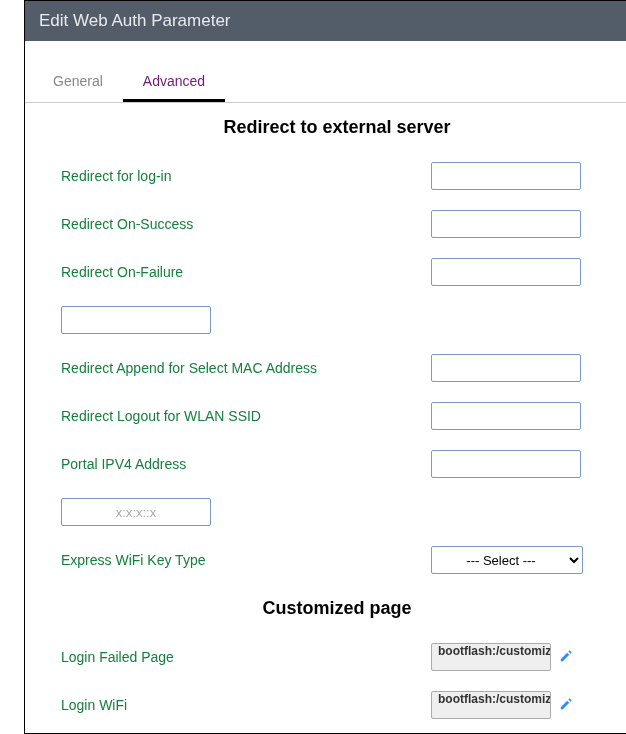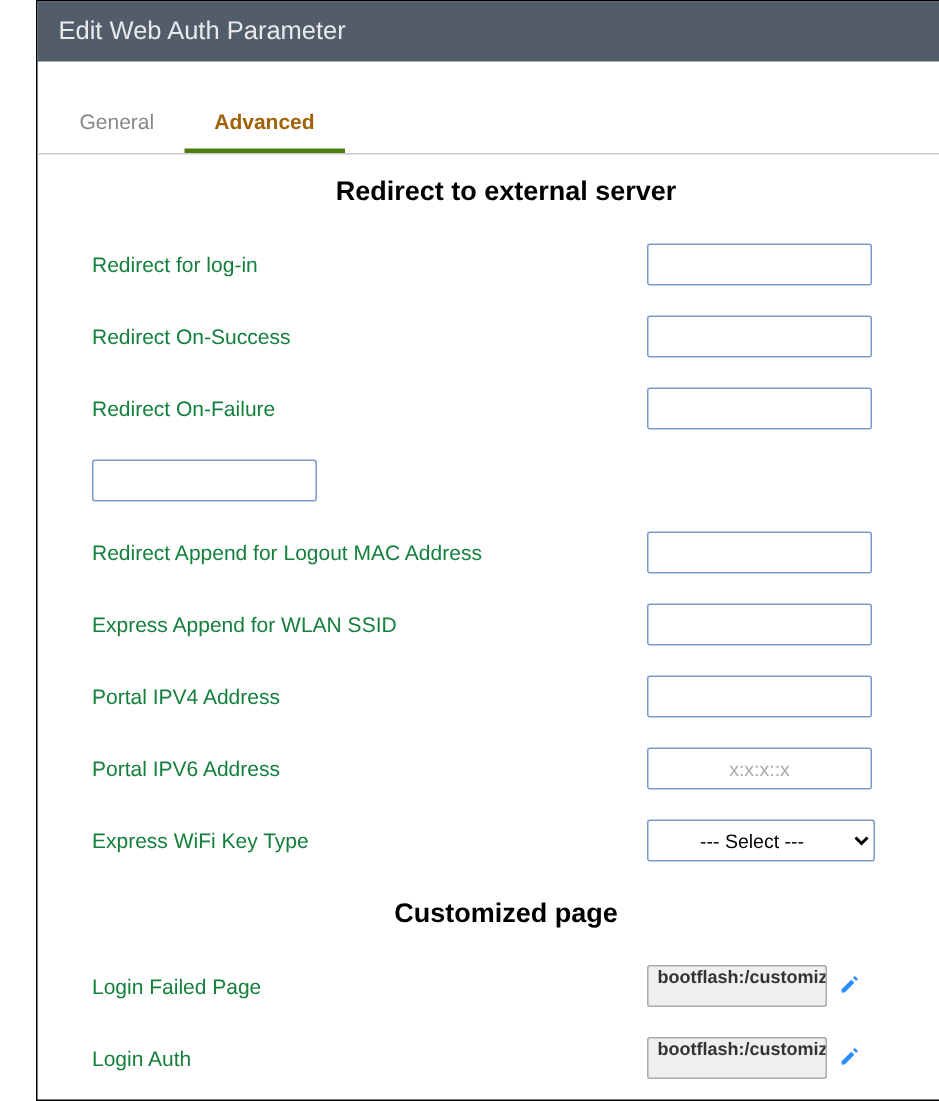--- a/index.html
+++ b/index.html
@@ -1,21 +1,21 @@
 <!DOCTYPE html>
 <html><head>
 <meta charset="utf-8">
 <style>
 * { box-sizing: border-box; margin: 0; padding: 0; }
 body { font-family: Arial, sans-serif; font-size: 14px; color: #333; background: #fff; }
 .window { width: 626px; height: 734px; border: 1px solid #000; background: #fff; display: flex; flex-direction: column; margin-left: 24px; }
 .titlebar { background: #535c69; color: #e8eaed; padding: 10px 14px; font-size: 17px; }
 .tabs { display: flex; border-bottom: 1px solid #ccc; padding: 0 8px; }
 .tab { padding: 32px 20px 10px 20px; cursor: pointer; color: #888; font-size: 14px; border-bottom: 3px solid transparent; }
-.tab.active { color: #a16207; font-weight: bold; border-bottom: 3px solid #4d7c0f; }
+.tab.active { color: #701a75; font-weight: normal; border-bottom: 3px solid #000000; }
 .content { padding: 0 8px; overflow-y: auto; }
 .section-title { text-align: center; font-size: 18px; font-weight: bold; color: #000; margin: 14px 0 14px 0; }
 .row { display: flex; align-items: center; padding: 10px 0 10px 28px; }
 .row-label { width: 370px; color: #15803d; font-size: 14px; }
 .row-field { display: flex; align-items: center; gap: 8px; }
 .text-input { width: 150px; height: 28px; border: 1px solid #7a99c9; border-radius: 2px; padding: 0 8px; font-size: 13px; background: #fff; }
 .text-input::placeholder { color: #aaa; text-align: center; }
 .select { width: 152px; height: 28px; border: 1px solid #7a99c9; border-radius: 2px; padding: 0 6px; font-size: 13px; background: #fff; text-align: center; }
 .readonly-input { width: 120px; height: 28px; border: 1px solid #aaa; border-radius: 2px; padding: 0 6px; font-size: 12px; background: #efefef; color: #333; text-align: center; font-weight: bold; overflow: hidden; white-space: nowrap; }
 .edit-icon { color: #2d8cff; cursor: pointer; font-size: 14px; }
@@ -56,42 +56,41 @@
         </div>
     </div>
 
     <div class="row">
       <div class="row-field">
           <input type="text" class="text-input" value="" style="">
         </div>
     </div>
 
     <div class="row">
-      <div class="row-label">Redirect Append for Logout MAC Address</div>
+      <div class="row-label">Redirect Append for Select MAC Address</div>
       <div class="row-field">
           <input type="text" class="text-input" value="" style="">
         </div>
     </div>
 
     <div class="row">
-      <div class="row-label">Express Append for WLAN SSID</div>
+      <div class="row-label">Redirect Logout for WLAN SSID</div>
       <div class="row-field">
           <input type="text" class="text-input" value="" style="">
         </div>
     </div>
 
     <div class="row">
       <div class="row-label">Portal IPV4 Address</div>
       <div class="row-field">
           <input type="text" class="text-input" value="" style="">
         </div>
     </div>
 
     <div class="row">
-      <div class="row-label">Portal IPV6 Address</div>
       <div class="row-field">
           <input type="text" class="text-input" placeholder="x:x:x::x" style="">
         </div>
     </div>
 
     <div class="row">
       <div class="row-label">Express WiFi Key Type</div>
       <div class="row-field">
         <select class="select">
           <option>--- Select ---</option>
@@ -107,21 +106,21 @@
         <div class="readonly-input">bootflash:/customized/</div>
         <span class="edit-icon">
           <svg width="14" height="14" viewBox="0 0 16 16">
               <path fill="#2d8cff" d="M12.1 1.5l2.4 2.4-1.4 1.4-2.4-2.4 1.4-1.4zM2 11.6l7.3-7.3 2.4 2.4L4.4 14H2v-2.4z"></path>
             </svg>
         </span>
       </div>
     </div>
 
     <div class="row">
-      <div class="row-label">Login Auth</div>
+      <div class="row-label">Login WiFi</div>
       <div class="row-field">
         <div class="readonly-input">bootflash:/customized/</div>
         <span class="edit-icon">
           <svg width="14" height="14" viewBox="0 0 16 16">
               <path fill="#2d8cff" d="M12.1 1.5l2.4 2.4-1.4 1.4-2.4-2.4 1.4-1.4zM2 11.6l7.3-7.3 2.4 2.4L4.4 14H2v-2.4z"></path>
             </svg>
         </span>
       </div>
     </div>
 

